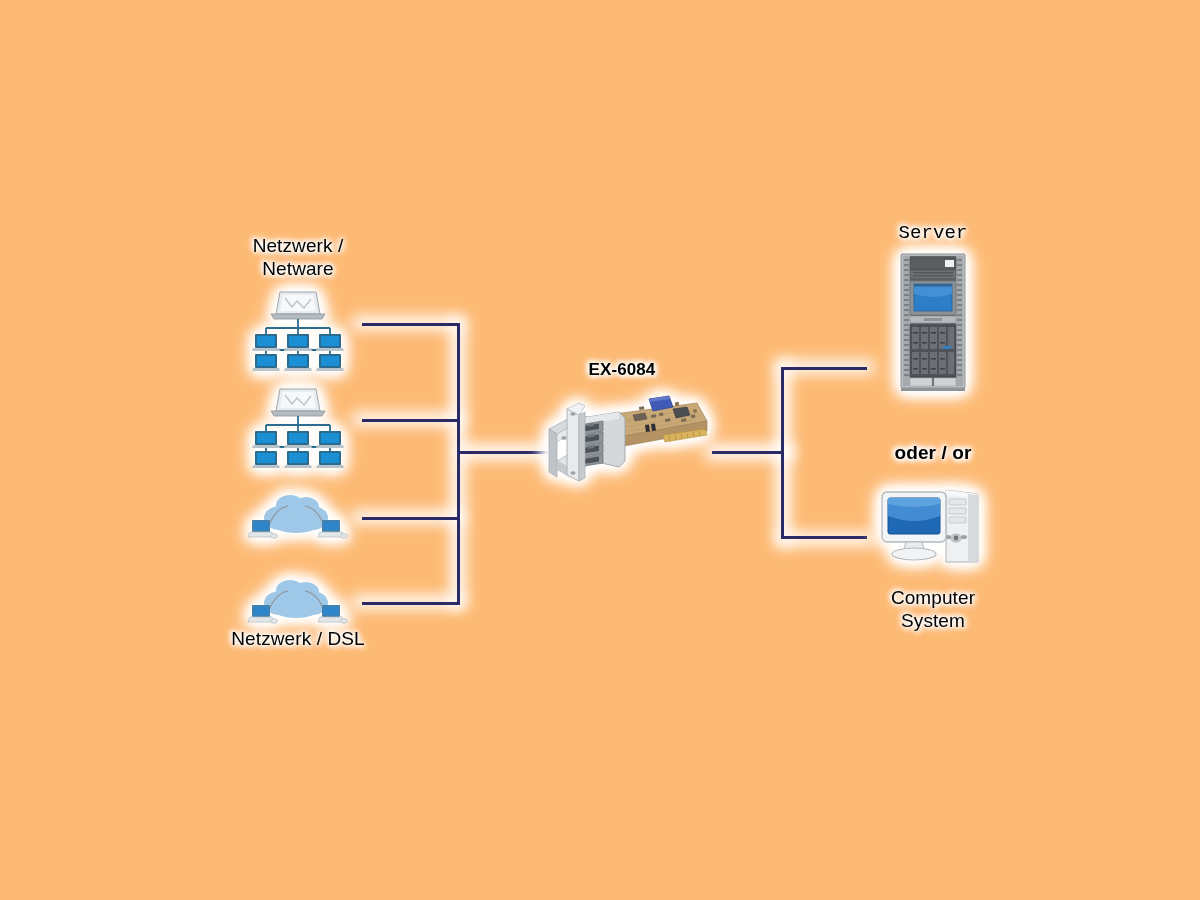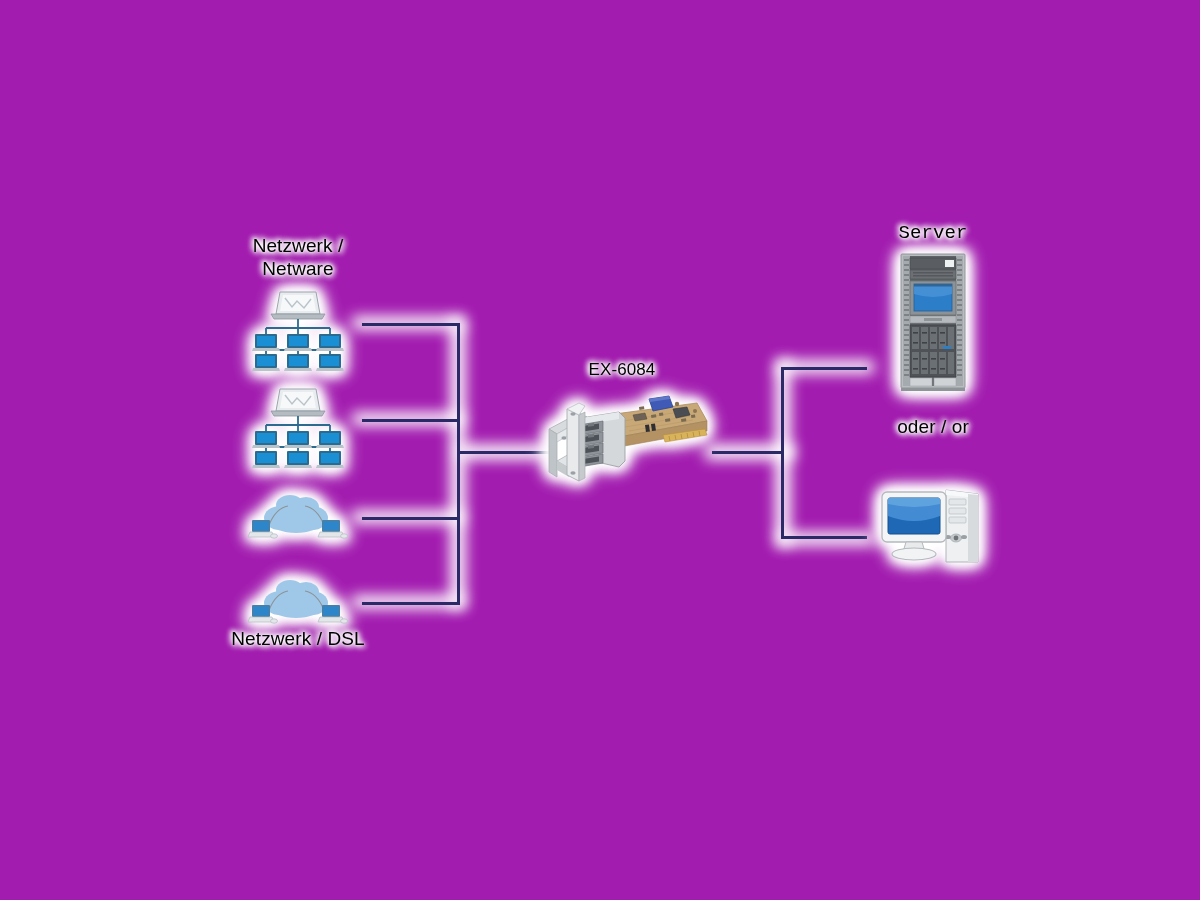--- a/index.html
+++ b/index.html
@@ -11,38 +11,38 @@
     width: 1200px;
     height: 900px;
     font-family: "Liberation Sans", sans-serif;
     overflow: hidden;
     position: relative;
   }
   #stage {
     position: relative;
     width: 1200px;
     height: 900px;
-    background: #a21caf;
+    background: #fdba74;
   }
 
   
   .label {
     position: absolute;
     color: #000000;
     font-family: "Liberation Sans", sans-serif;
     font-size: 19px;
     line-height: 23px;
     text-align: center;
     white-space: pre-line;
     letter-spacing: 0.1px;
     text-shadow:
        0 0 6px #ffffff, 0 0 6px #ffffff, 0 0 10px #ffffff,
        0 0 3px #ffffff, 2px 2px 5px #ffffff, -2px -2px 5px #ffffff;
   }
-  .label.bold { font-weight: normal; font-size: 17px; }
+  .label.bold { font-weight: bold; font-size: 17px; }
 
   
   .wire {
     position: absolute;
     background: #2a2a66;
   }
   .wire.h { height: 3px; }
   .wire.v { width: 3px; }
   .wire-glow {
     position: absolute;
@@ -510,16 +510,18 @@
 
   <div class="label" style="left:233px; top:234px; width:130px;">Netzwerk /
 Netware</div>
 
   <div class="label" style="left:225px; top:627px; width:146px;">Netzwerk / DSL</div>
 
   <div class="label bold" style="left:562px; top:358px; width:120px;">EX-6084</div>
 
   <div class="label" style="left:880px; top:222px; width:106px;font-family:Liberation Mono, monospace;">Server</div>
 
-  <div class="label" style="left:880px; top:415px; width:106px;">oder / or</div>
-
+  <div class="label" style="left:880px; top:441px; width:106px;font-weight:bold;">oder / or</div>
+
+  <div class="label" style="left:865px; top:586px; width:136px;">Computer
+System</div>
 
 </div>
 
 </body></html>

